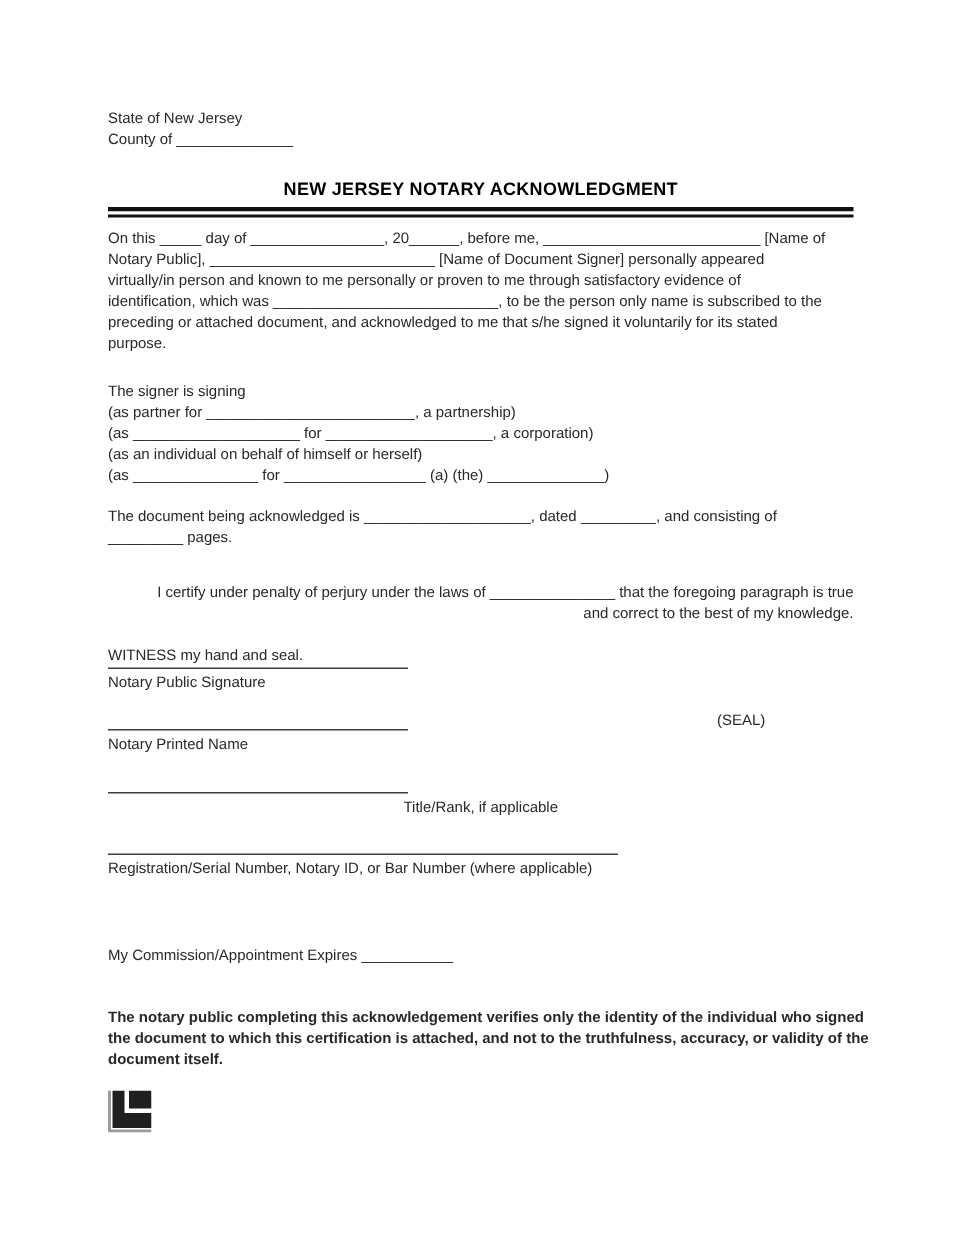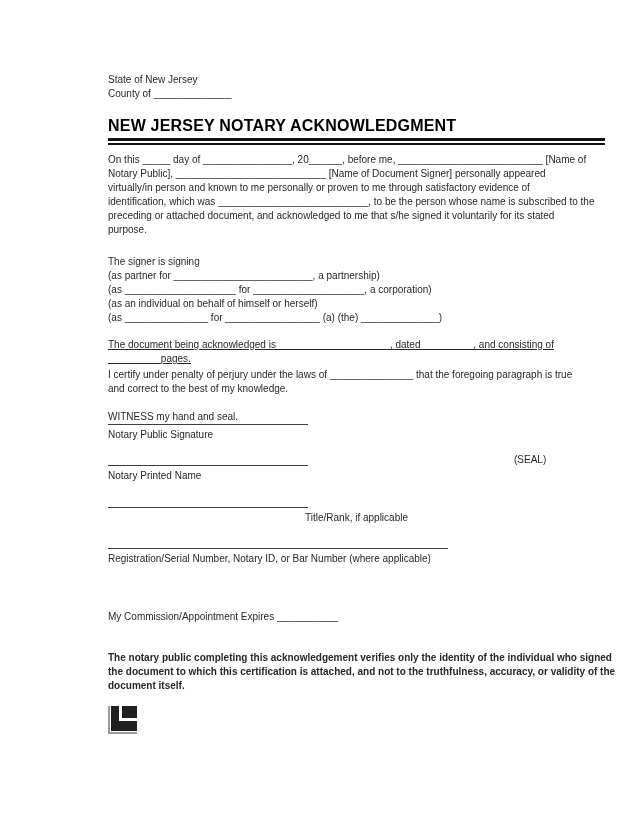--- a/index.html
+++ b/index.html
@@ -1,33 +1,33 @@
 <!DOCTYPE html>
 <html><head>
 <meta charset="utf-8">
 <style>
   html,body{margin:0;padding:0;background:#ffffff;}
   .page{
     width:640px;height:828px;background:#ffffff;position:relative;overflow:hidden;
     font-family:"Liberation Sans", sans-serif;color:#282828;
   }
-  .content{padding:73px 0 0 108px;width:497px;}
+  .content{padding:73px 0 0 72px;width:497px;}
   .line{font-size:10px;line-height:14px;white-space:nowrap;color:#282828;}
   .title{
-    margin:15px 0 0 0;width:497px;text-align:left;
-    font-size:16px;line-height:20px;font-weight:bold;color:#000;letter-spacing:.2px;
+    margin:15px 0 0 0;width:497px;text-align:center;
+    font-size:12px;line-height:20px;font-weight:bold;color:#000;letter-spacing:.2px;
   }
   .title-rule{margin-top:2px;width:497px;}
   .title-rule .bar-thick{height:3px;background:#111;}
   .title-rule .bar-gap{height:2px;background:#fff;}
   .title-rule .bar-thin{height:2px;background:#111;}
   .para-intro{margin-top:8px;}
   .para-signer{margin-top:18px;}
-  .para-docack{margin-top:13px;text-decoration:underline;}
-  .para-certify{margin-top:2px;}
+  .para-docack{margin-top:13px;}
+  .para-certify{margin-top:23px;text-align:right;}
   .witness{margin-top:14px;}
   .sig-block .sig-row{position:relative;height:2px;}
   .sig-line{height:0;border-top:1.4px solid #3e3e3e;}
   .w200{width:200px;}
   .w340{width:340px;}
   .sig-label{margin-top:2px;}
   .sig1{}
   .sig2{margin-top:23px;}
   .sig3{margin-top:24px;text-align:center;}
   .sig4{margin-top:23px;}
@@ -54,21 +54,21 @@
     <div class="title-rule">
       <div class="bar-thick"></div>
       <div class="bar-gap"></div>
       <div class="bar-thin"></div>
     </div>
 
     <div class="para-intro">
       <div class="line">On this _____ day of ________________, 20______, before me, __________________________ [Name of</div>
       <div class="line">Notary Public], ___________________________ [Name of Document Signer] personally appeared</div>
       <div class="line">virtually/in person and known to me personally or proven to me through satisfactory evidence of</div>
-      <div class="line">identification, which was ___________________________, to be the person whose name is subscribed to the</div>
+      <div class="line">identification, which was ___________________________, to be the person only name is subscribed to the</div>
       <div class="line">preceding or attached document, and acknowledged to me that s/he signed it voluntarily for its stated</div>
       <div class="line">purpose.</div>
     </div>
 
     <div class="para-signer">
       <div class="line">The signer is signing</div>
       <div class="line">(as partner for _________________________, a partnership)</div>
       <div class="line">(as ____________________ for ____________________, a corporation)</div>
       <div class="line">(as an individual on behalf of himself or herself)</div>
       <div class="line">(as _______________ for _________________ (a) (the) ______________)</div>

